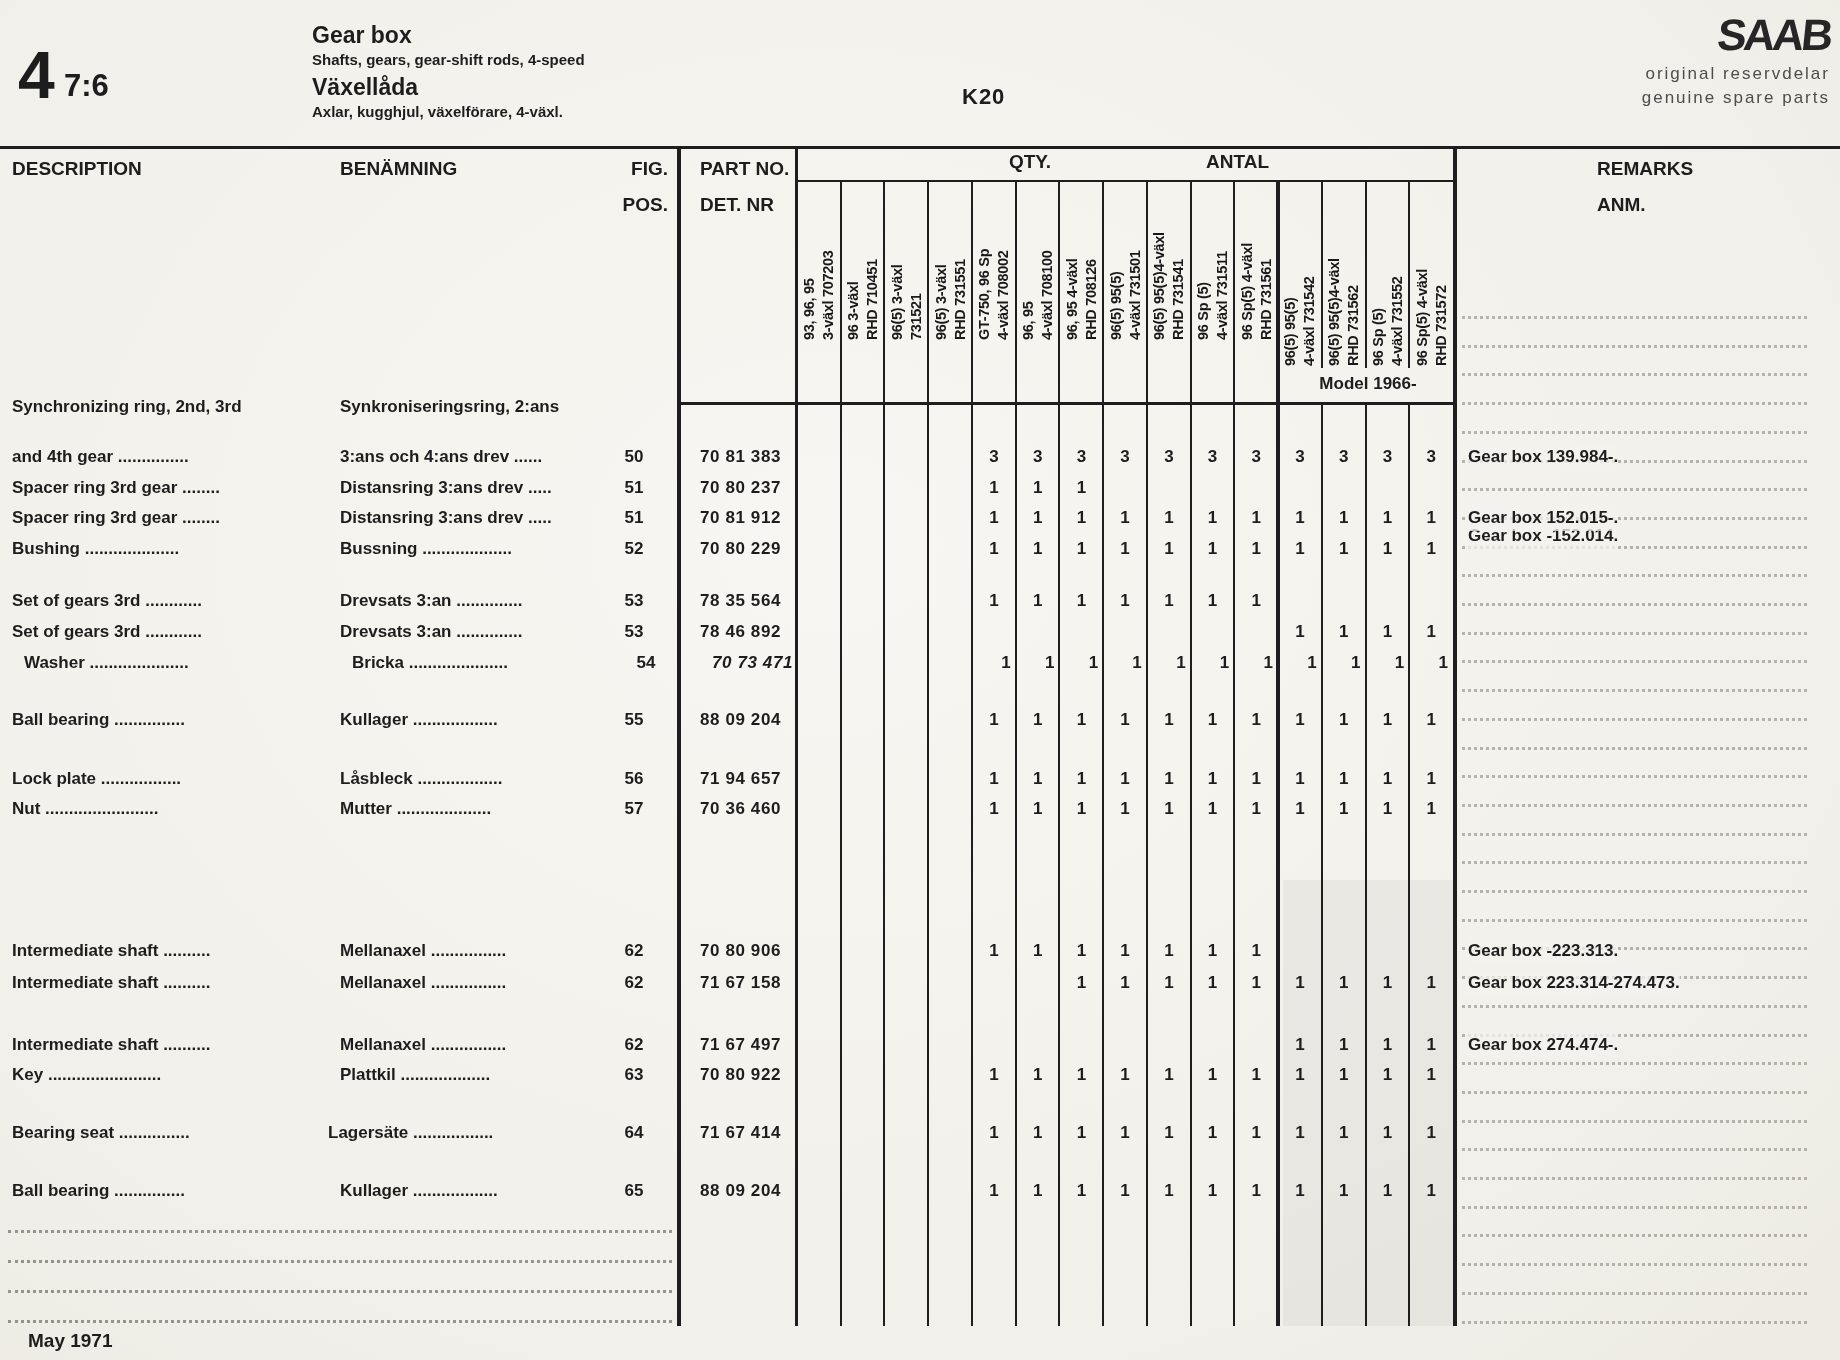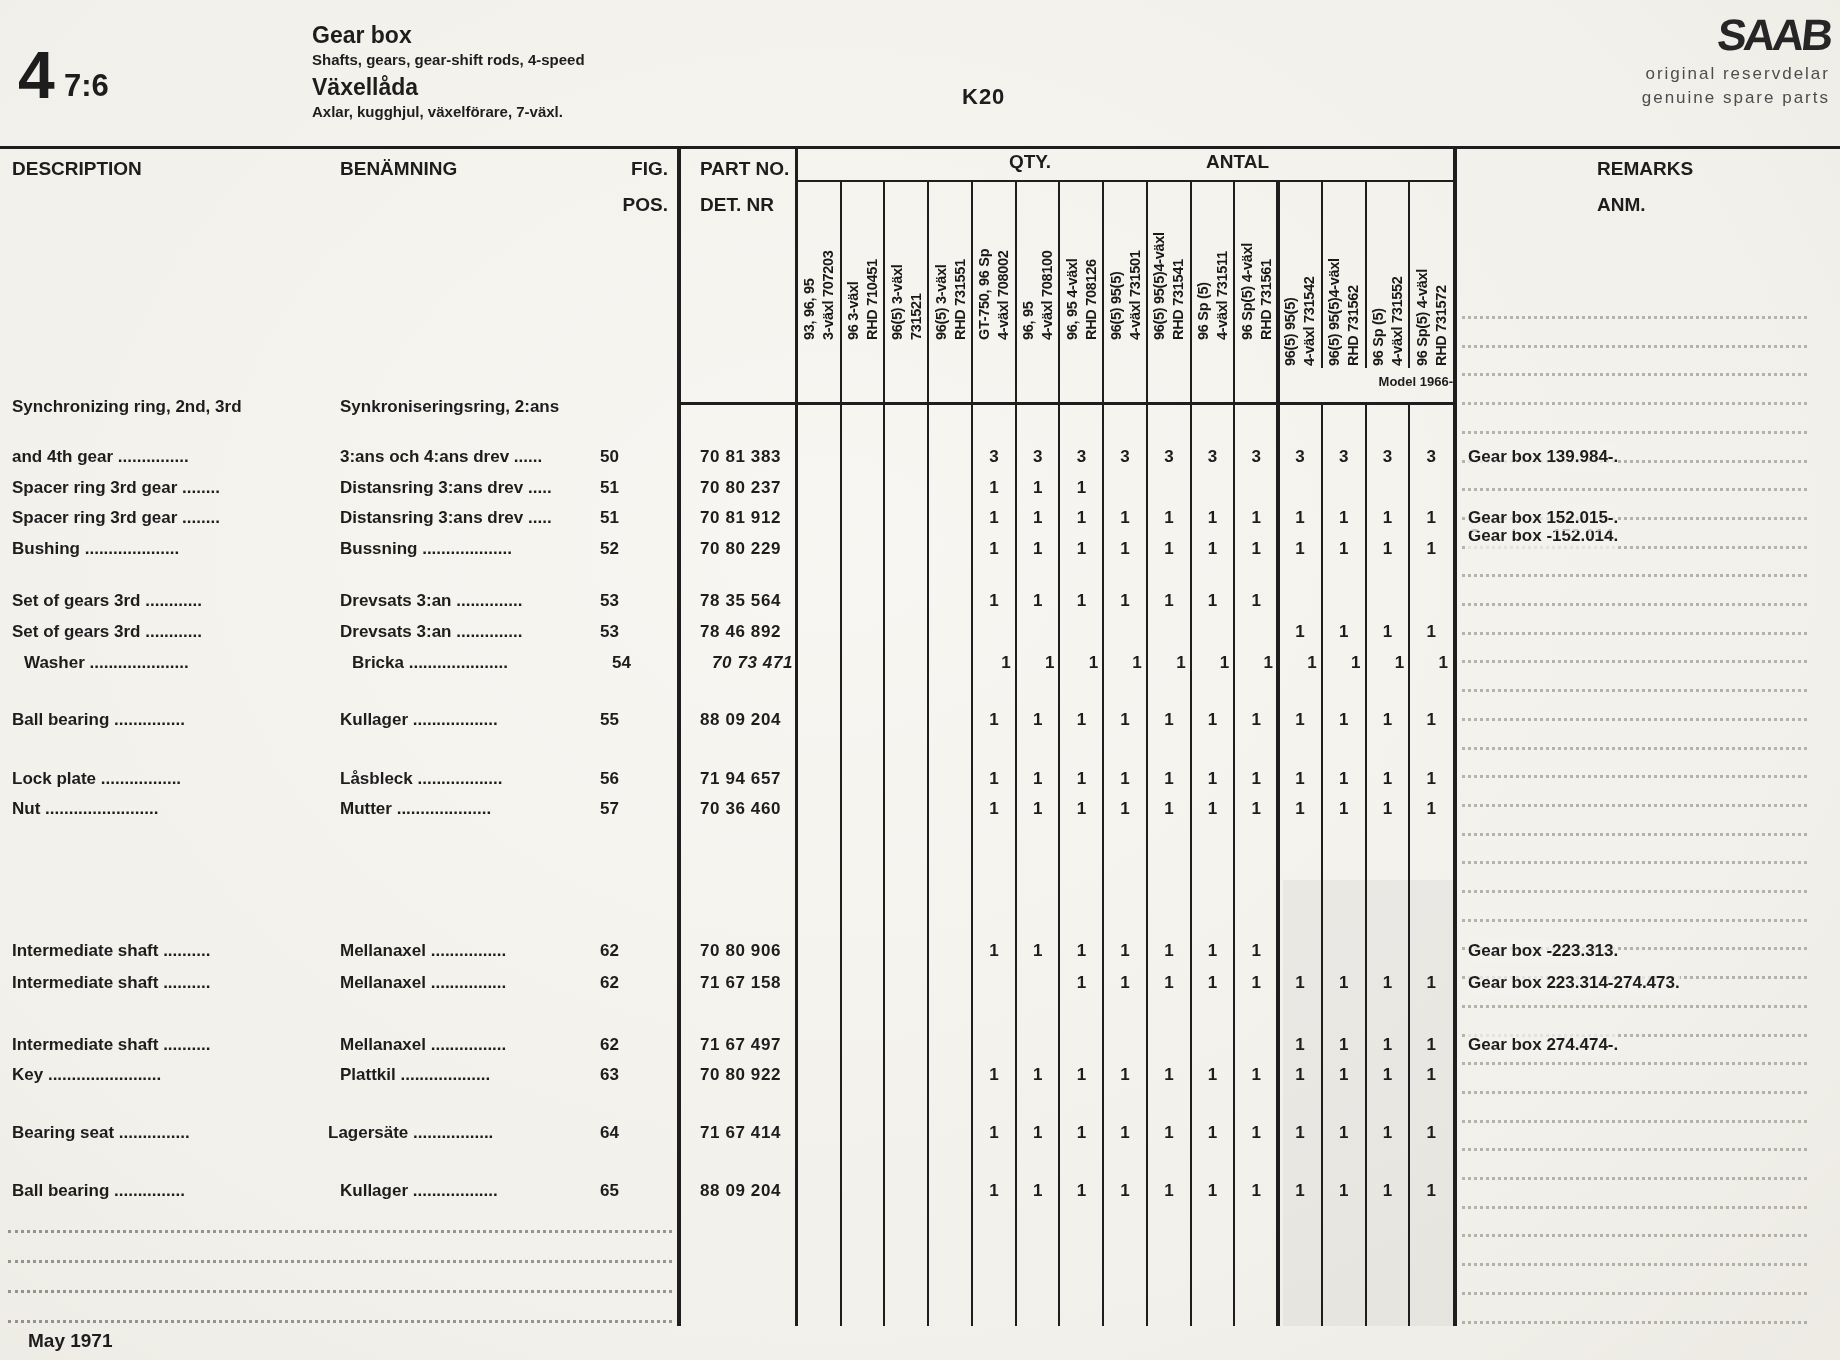--- a/index.html
+++ b/index.html
@@ -20,44 +20,44 @@
   .saab-sub{font-size:17px; color:#4d4d4d; letter-spacing:2px; white-space:nowrap;}
   
   .hline{position:absolute; background:#1e1e1e;}
   .vline{position:absolute; background:#1e1e1e;}
   .hdr-lbl{font-size:19px; font-weight:bold; letter-spacing:0px; white-space:nowrap;}
   .vert-lbl{
     position:absolute; transform:rotate(-90deg); transform-origin:0 0;
     width:212px; font-size:14.5px; font-weight:bold; line-height:18.5px;
     letter-spacing:-0.3px; white-space:nowrap; color:#191919;
   }
-  .model-note{font-size:13px; font-weight:bold; text-align:right;}
+  .model-note{font-size:17px; font-weight:bold; text-align:center;}
   
   .cell{position:absolute; font-size:17px; font-weight:bold; white-space:nowrap; line-height:26px; height:26px;}
   .qty{width:44px; text-align:center;}
-  .fig{width:68px; text-align:left;}
+  .fig{width:68px; text-align:center;}
   .part{letter-spacing:0.6px;}
   .dots{position:absolute; height:0; border-bottom:3px dotted rgba(75,72,66,0.55);}
   .dots.light{border-bottom:3px dotted rgba(95,92,84,0.42);}
   .scan-shade{position:absolute; background:rgba(60,58,50,0.05);}
   .footer-date{font-size:19px; font-weight:bold;}
 </style>
 </head>
 <body>
 
 <div id="page">
 
   <div class="abs sec-num" style="left:18px; top:42px;">4</div>
   <div class="abs sec-ref" style="left:64px; top:68px;">7:6</div>
 
   <div class="abs" style="left:312px; top:22px;">
     <div class="t-lg">Gear box</div>
     <div class="t-sm" style="margin-top:2px;">Shafts, gears, gear-shift rods, 4-speed</div>
     <div class="t-lg" style="margin-top:6px;">Växellåda</div>
-    <div class="t-sm" style="margin-top:2px;">Axlar, kugghjul, växelförare, 7-växl.</div>
+    <div class="t-sm" style="margin-top:2px;">Axlar, kugghjul, växelförare, 4-växl.</div>
   </div>
 
   <div class="abs k-code" style="left:962px; top:84px;">K20</div>
 
   <div class="abs" style="right:10px; top:10px; text-align:right;">
     <div class="saab-logo">SAAB</div>
     <div class="saab-sub" style="margin-top:4px;">original reservdelar</div>
     <div class="saab-sub" style="margin-top:4px;">genuine spare parts</div>
   </div>
 

